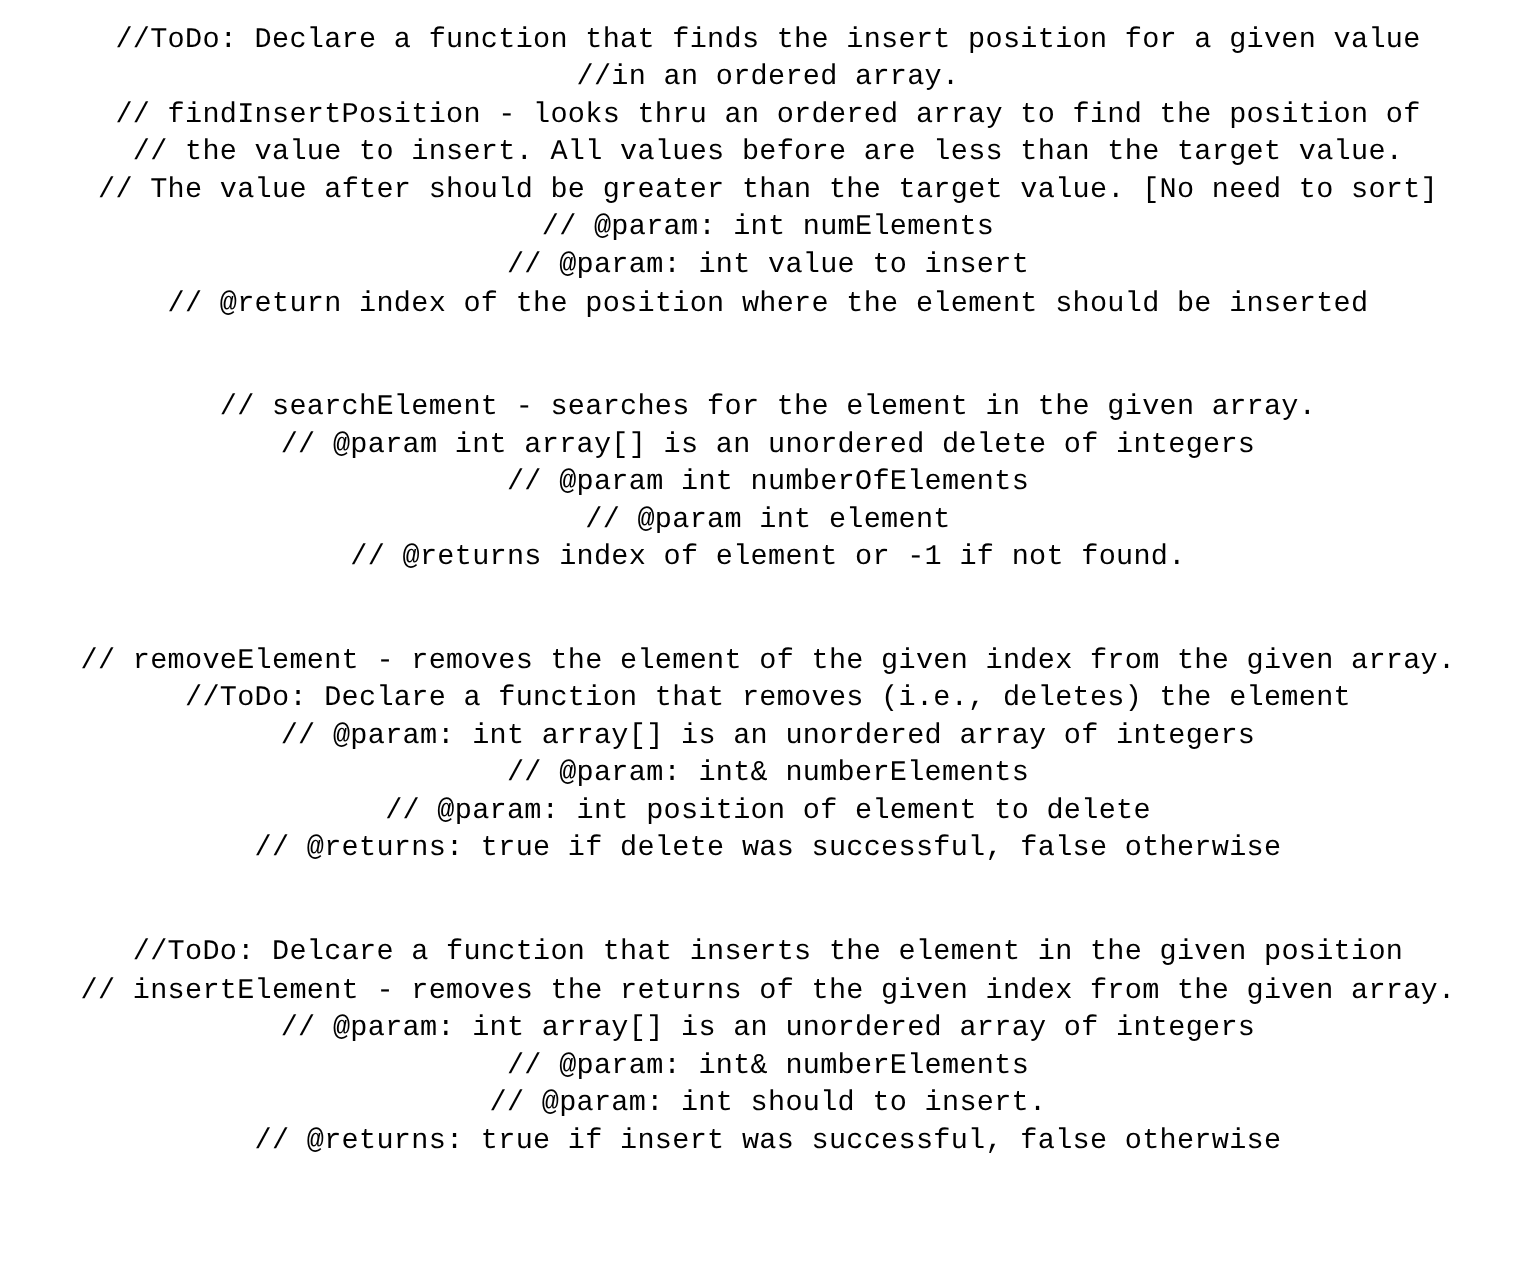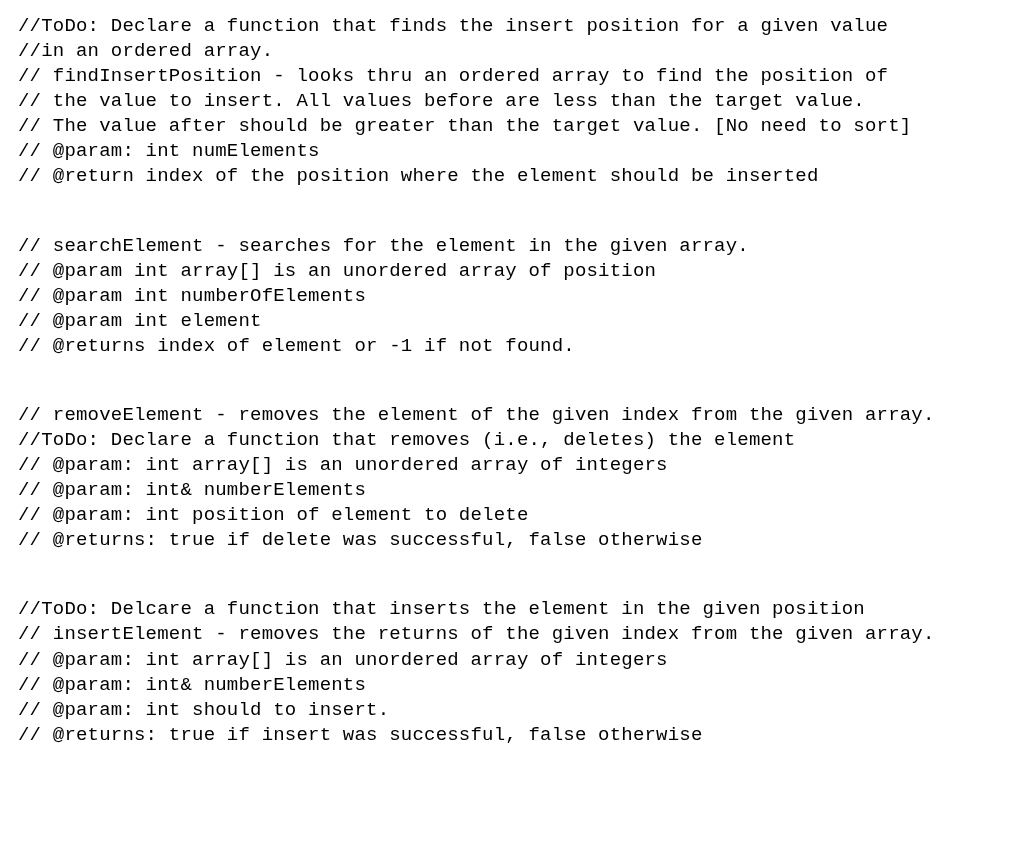--- a/index.html
+++ b/index.html
@@ -14,46 +14,48 @@
     box-sizing: border-box;
     padding: 14px 18px 30px 18px;
     font-family: "Courier New", Courier, monospace;
     font-size: 19px;
     line-height: 1.32;
     color: #000000;
     letter-spacing: 0.2px;
   }
   .line {
     white-space: pre;
+    text-align: center;
   }
   .block {
     margin-bottom: 44px; 
   }
   .block:last-child {
     margin-bottom: 0;
   }
 </style>
 </head>
 <body>
 
 <div class="page">
 
   <div class="block">
     <div class="line">//ToDo: Declare a function that finds the insert position for a given value</div>
     <div class="line">//in an ordered array.</div>
     <div class="line">// findInsertPosition - looks thru an ordered array to find the position of</div>
     <div class="line">// the value to insert. All values before are less than the target value.</div>
     <div class="line">// The value after should be greater than the target value. [No need to sort]</div>
     <div class="line">// @param: int numElements</div>
+    <div class="line">// @param: int value to insert</div>
     <div class="line">// @return index of the position where the element should be inserted</div>
   </div>
 
   <div class="block">
     <div class="line">// searchElement - searches for the element in the given array.</div>
-    <div class="line">// @param int array[] is an unordered array of position</div>
+    <div class="line">// @param int array[] is an unordered delete of integers</div>
     <div class="line">// @param int numberOfElements</div>
     <div class="line">// @param int element</div>
     <div class="line">// @returns index of element or -1 if not found.</div>
   </div>
 
   <div class="block">
     <div class="line">// removeElement - removes the element of the given index from the given array.</div>
     <div class="line">//ToDo: Declare a function that removes (i.e., deletes) the element</div>
     <div class="line">// @param: int array[] is an unordered array of integers</div>
     <div class="line">// @param: int&amp; numberElements</div>

